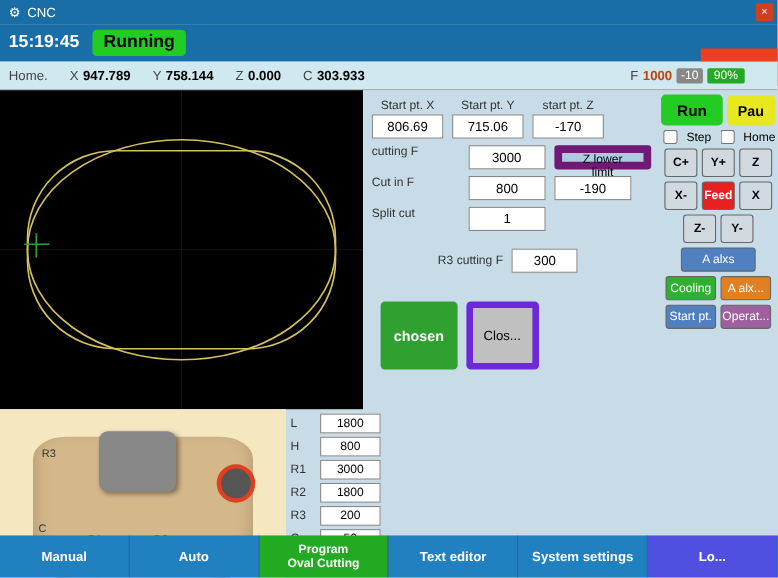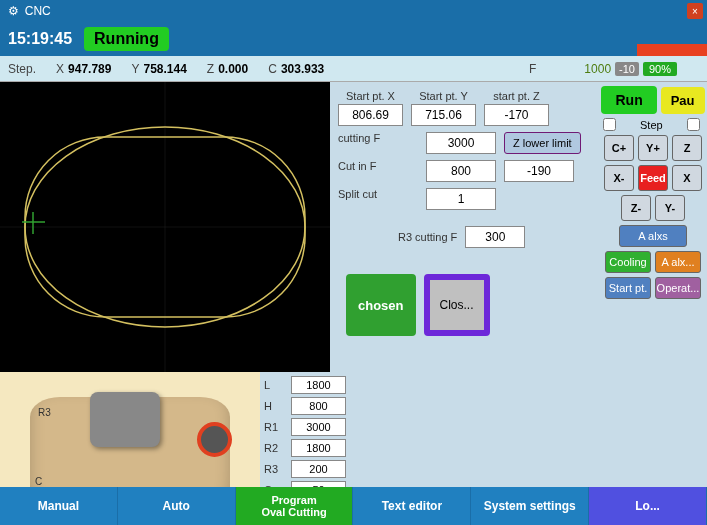--- a/index.html
+++ b/index.html
@@ -87,21 +87,21 @@
       position: relative;
     }
     .coord-item { display: flex; gap: 4px; }
     .coord-label { color: #444; }
     .coord-val { color: #000; font-weight: bold; }
     #feed-display {
       position: absolute;
       right: 30px;
       display: flex; gap: 4px; align-items: center;
     }
-    #feed-val { color: #4d7c0f; font-weight: normal; margin-left: 44px; }
+    #feed-val { color: #c2410c; font-weight: bold; }
     #feed-minus { background: #888; color: white; padding: 1px 4px; border-radius: 2px; font-size: 11px; cursor: pointer; }
     #feed-pct { background: #22aa22; color: white; padding: 1px 6px; border-radius: 2px; font-size: 11px; }
 
     
     #main {
       display: flex;
       height: calc(525px - 22px - 34px - 26px - 38px);
       position: relative;
     }
 
@@ -223,21 +223,21 @@
       height: 22px;
       padding: 0 8px;
       background: #c0c0c0;
       border: 1px solid #888;
       border-radius: 3px;
       cursor: pointer;
       font-size: 11px;
     }
     #z-lower-limit-btn {
       background: #b0c8e0;
-      border: 1px solid #701a75;
+      border: 7px solid #701a75;
     }
 
     
     .start-row {
       display: flex;
       gap: 8px;
       align-items: center;
     }
     .start-col { display: flex; flex-direction: column; gap: 2px; align-items: center; }
     .start-col-label { font-size: 11px; color: #333; }
@@ -300,21 +300,21 @@
       color: black;
       font-weight: bold;
       font-size: 13px;
       padding: 6px 10px;
       border: none;
       border-radius: 4px;
       cursor: pointer;
     }
     .checkbox-row {
       display: flex;
-      gap: 24px;
+      gap: 8px;
       align-items: center;
       font-size: 11px;
     }
     .ctrl-btn {
       width: 30px;
       height: 26px;
       border: 1px solid #666;
       border-radius: 3px;
       background: #d0d8e0;
       font-size: 11px;
@@ -400,21 +400,21 @@
 </div>
 
 <div id="status-bar" style="position:relative;">
   <span id="time-display">15:19:45</span>
   <span id="running-badge">Running</span>
   <button id="reset-btn">Rese...</button>
 </div>
 
 <div id="coords-bar">
   <div class="coord-item">
-    <span class="coord-label">Step.</span>
+    <span class="coord-label">Home.</span>
   </div>
   <div class="coord-item">
     <span class="coord-label">X</span>
     <span class="coord-val">947.789</span>
   </div>
   <div class="coord-item">
     <span class="coord-label">Y</span>
     <span class="coord-val">758.144</span>
   </div>
   <div class="coord-item">

